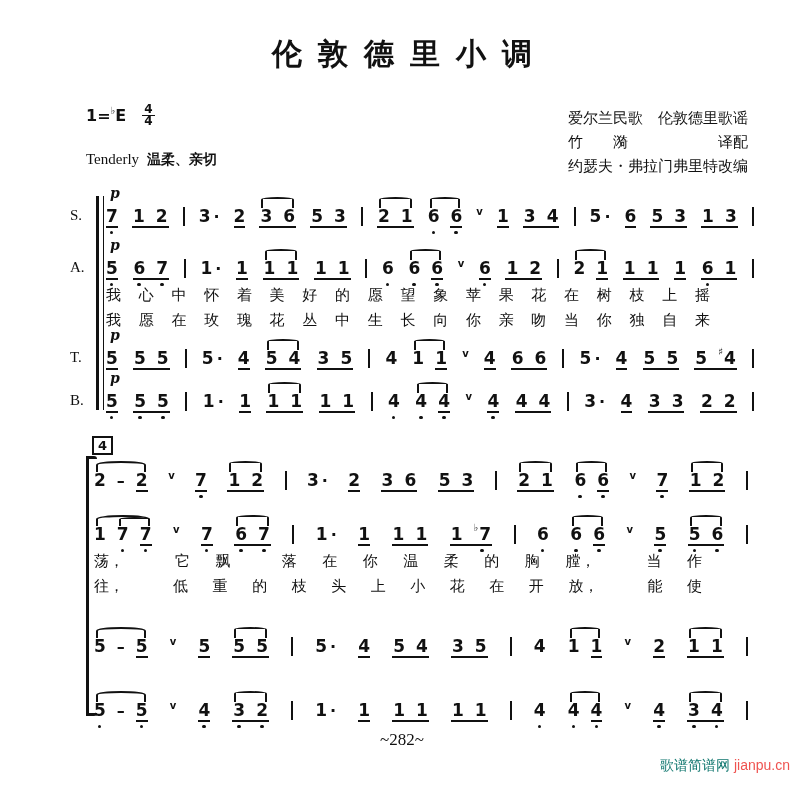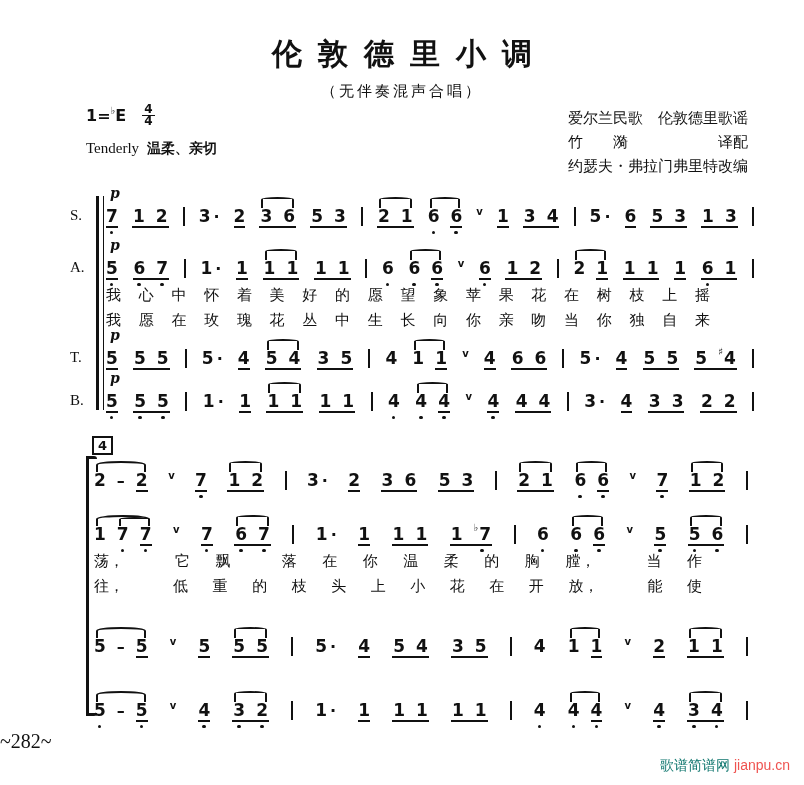--- a/index.html
+++ b/index.html
@@ -10,21 +10,21 @@
   .title{position:absolute;top:34px;left:0;right:0;text-align:center;
          font-size:30px;font-weight:bold;letter-spacing:16px;text-indent:16px;}
   .subtitle{position:absolute;top:82px;left:0;right:0;text-align:center;
             font-size:15px;letter-spacing:3px;}
   .keysig{position:absolute;left:86px;top:104px;font-family:"DejaVu Sans",sans-serif;
           font-weight:bold;font-size:16px;display:flex;align-items:center;gap:16px;}
   .keysig sup{font-size:10px;position:relative;top:-1px;}
   .ts{display:inline-flex;flex-direction:column;font-size:12px;line-height:11px;text-align:center;}
   .ts .num{border-bottom:1.5px solid #111;padding:0 2px;}
   .ts .den{padding:0 2px;}
-  .tempo{position:absolute;left:86px;top:140px;font-size:15px;}
+  .tempo{position:absolute;left:86px;top:151px;font-size:15px;}
   .tempo .en{font-family:"Liberation Serif",serif;}
   .tempo .zh{font-weight:bold;font-family:"Liberation Sans",sans-serif;font-size:14px;margin-left:8px;}
   .credits{position:absolute;right:56px;top:106px;text-align:center;font-size:15px;line-height:24px;}
 
   
   .system{position:absolute;left:70px;}
   #system-0{top:192px;width:684px;}
   #system-1{top:452px;width:678px;}
   .bracket{position:absolute;width:4px;border-left:3px solid #111;}
   #system-0 .bracket{left:26px;top:4px;height:214px;border-right:1.5px solid #111;}
@@ -70,30 +70,29 @@
   .breath{position:relative;top:-9px;font:bold 10px "DejaVu Sans",sans-serif;}
   .dyn{position:absolute;left:4px;top:-17px;font:bold italic 14px "DejaVu Serif",serif;}
 
   
   .lrow{display:flex;justify-content:space-between;align-items:center;height:22px;font-size:15px;}
   #system-0 .lrow{padding-left:36px;padding-right:44px;}
   #system-1 .lrow{padding-left:24px;padding-right:46px;}
   .syl{white-space:pre;}
 
   
-  .footer{position:absolute;top:730px;left:0;right:0;font-size:20px;}
+  .footer{position:absolute;top:730px;left:0;right:0;text-align:center;font-size:17px;}
   .watermark{position:absolute;top:757px;right:14px;font:14px "Liberation Sans",sans-serif;}
 </style>
 </head>
 <body>
 
 <div class="page">
 
   <div class="title">伦敦德里小调</div>
-  <div class="subtitle">（无伴奏混声合唱）</div>
 
   <div class="keysig">
     <span><span>1=</span><sup>♭</sup><span>E</span></span>
     <span class="ts">
       <span class="num">4</span>
       <span class="den">4</span>
     </span>
   </div>
 
   <div class="tempo">

